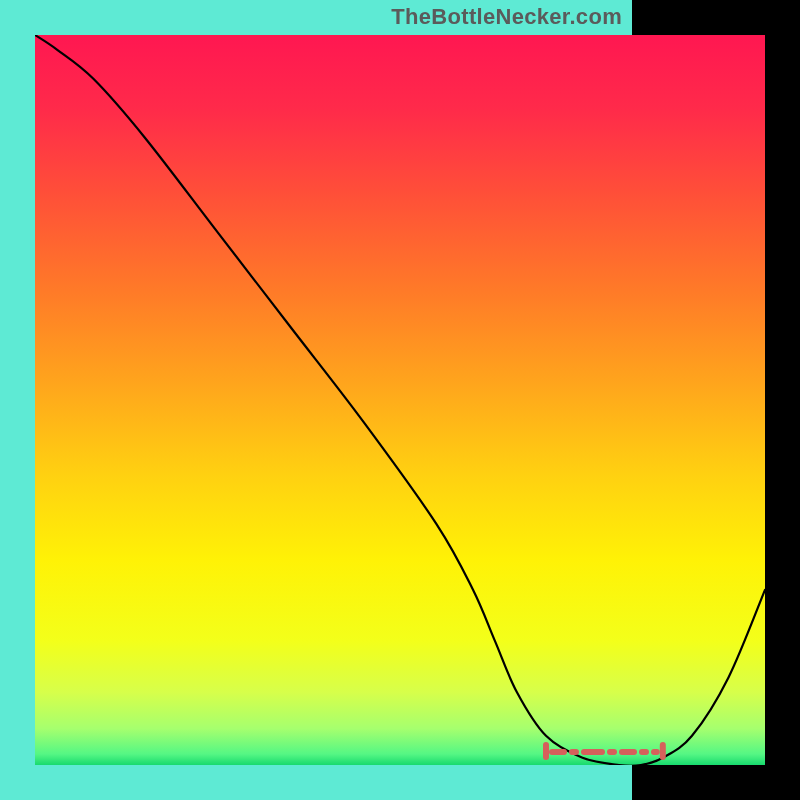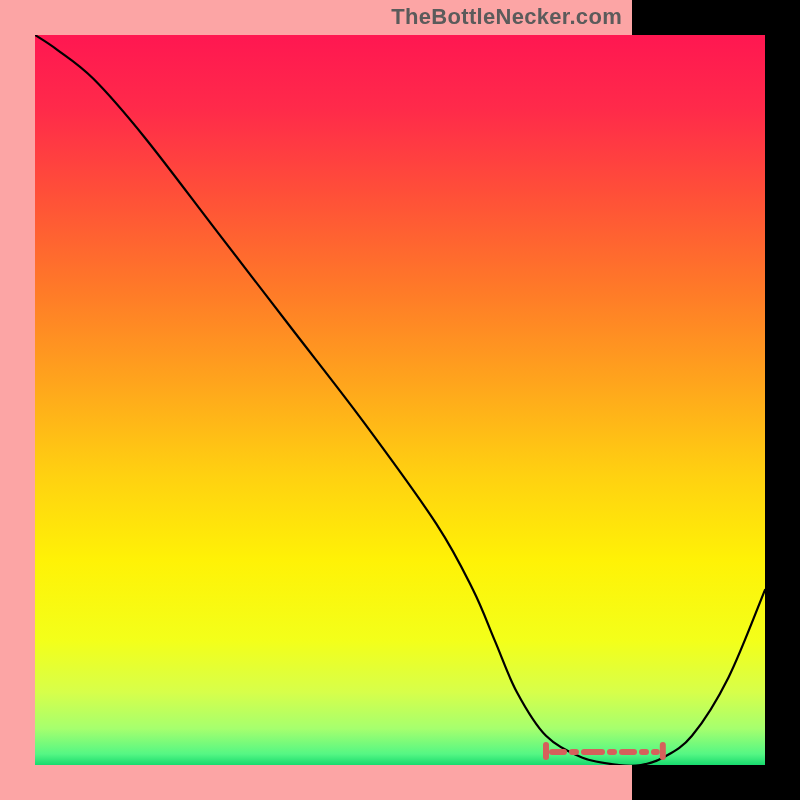--- a/index.html
+++ b/index.html
@@ -8,21 +8,21 @@
     width: 800px;
     height: 800px;
     background: #000;
     overflow: hidden;
     font-family: Arial, Helvetica, sans-serif;
   }
   .frame {
     position: relative;
     width: 632px;
     height: 800px;
-    background: #fca5a5;
+    background: #5eead4;
   }
   .watermark {
     position: absolute;
     top: 4px;
     right: 10px;
     color: #5b5b5b;
     font-size: 22px;
     font-weight: 600;
     letter-spacing: 0.3px;
     z-index: 20;

